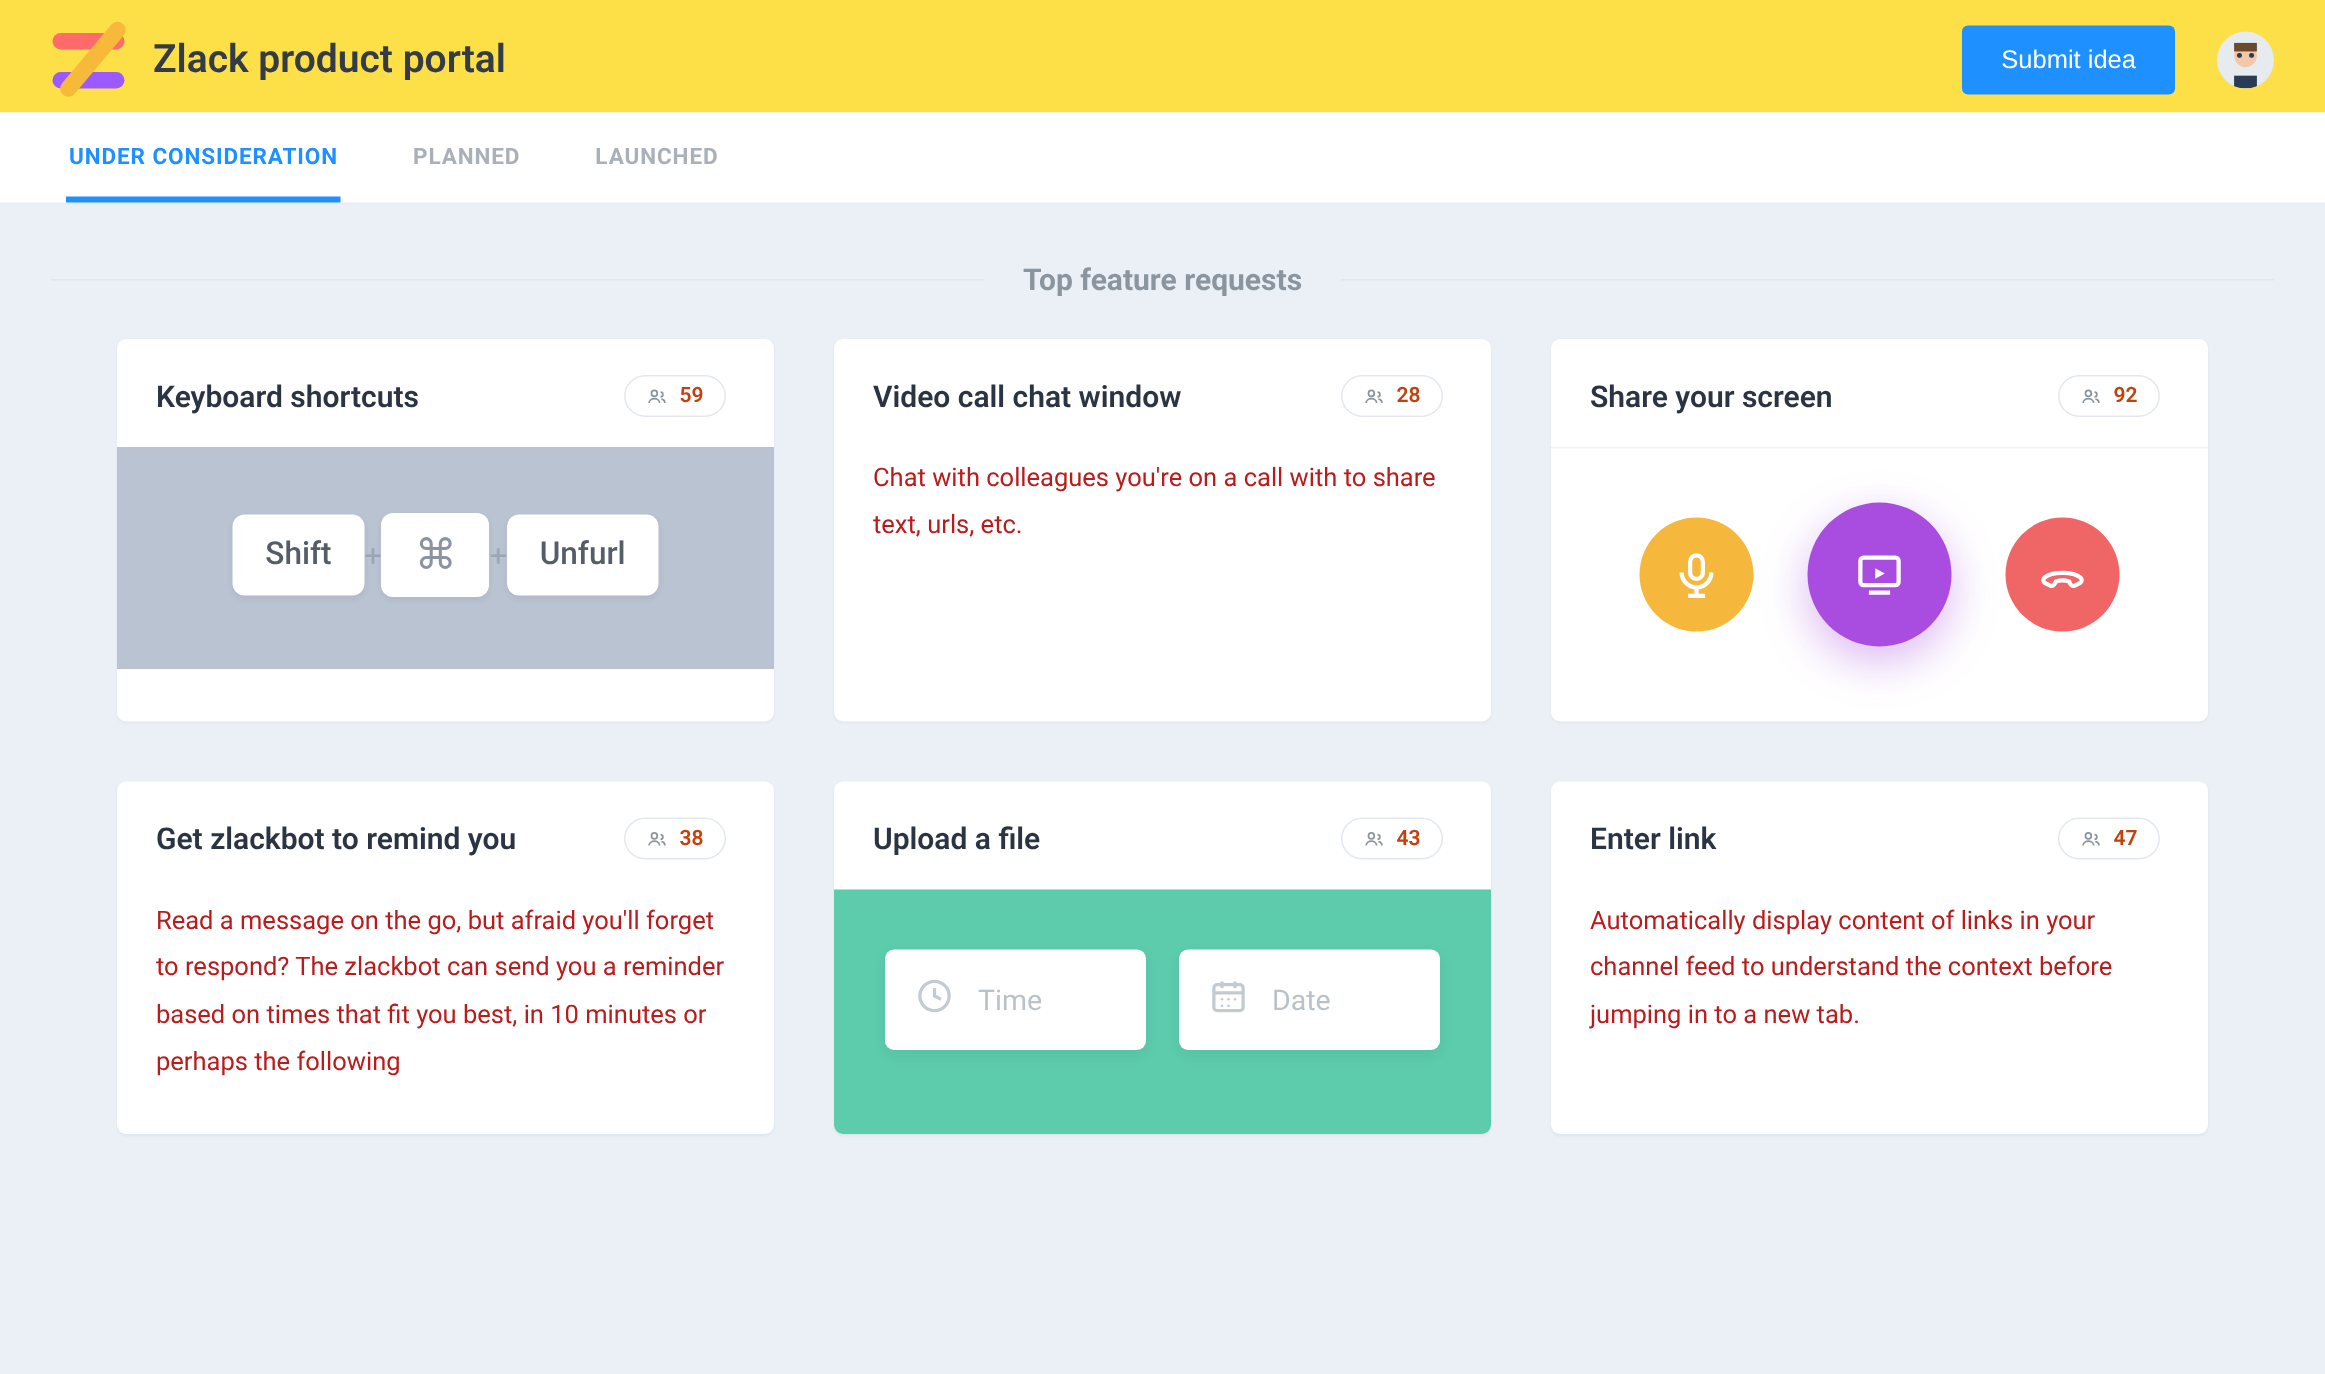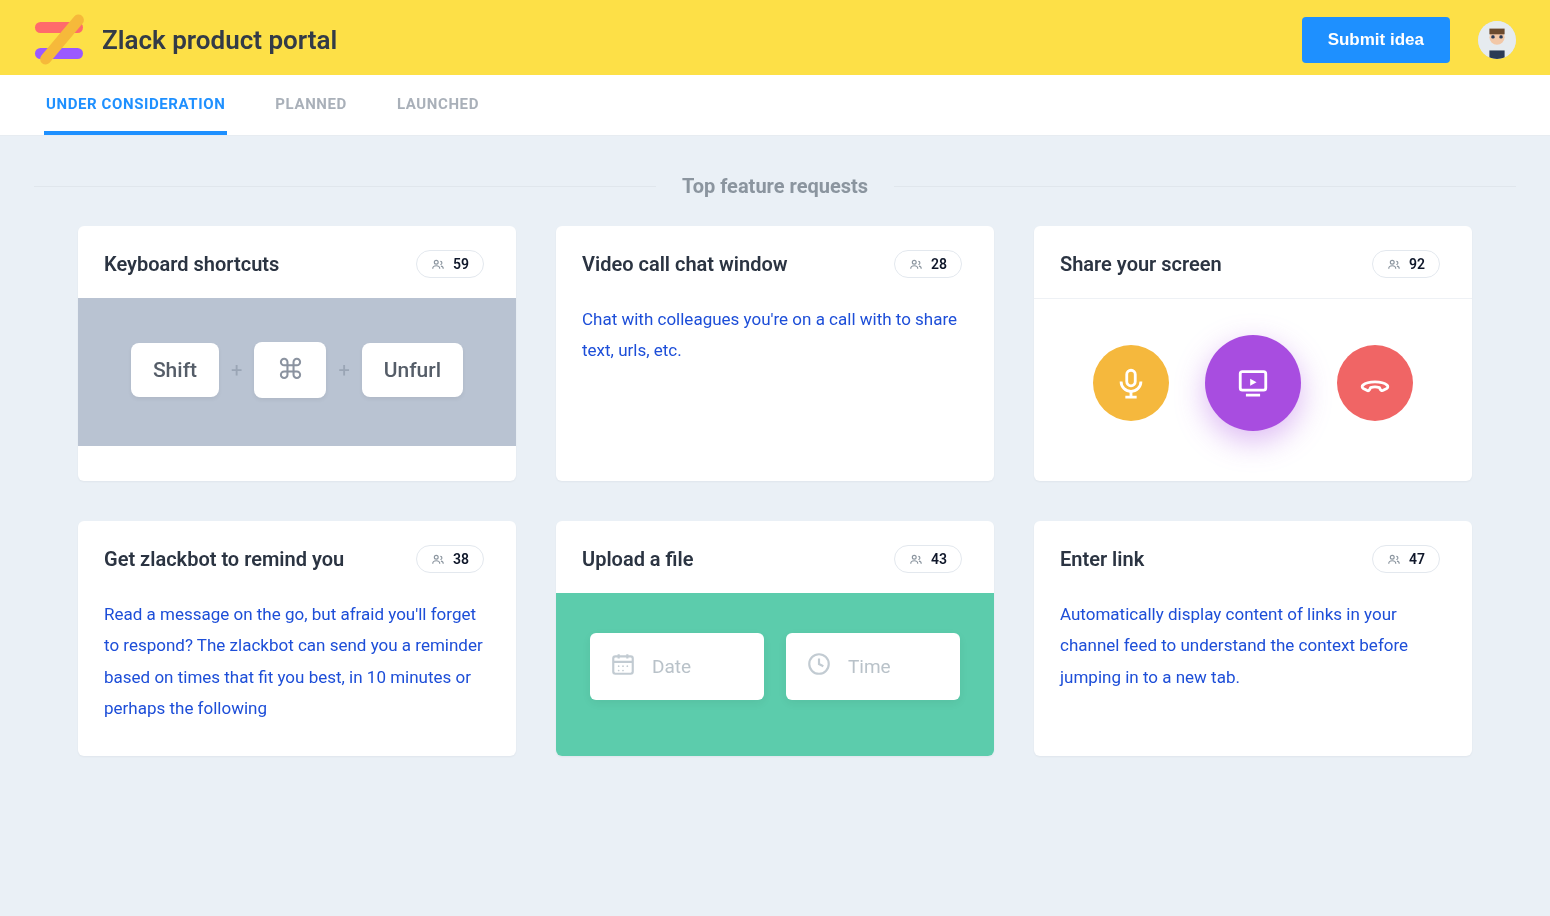--- a/index.html
+++ b/index.html
@@ -52,21 +52,21 @@
 }
 .topbar-right {
   margin-left: auto;
   display: flex;
   align-items: center;
   gap: 28px;
 }
 .submit-btn {
   background: #1e90ff;
   color: #fff;
-  font-weight: 700;
+  font-weight: 400;
   font-size: 17px;
   padding: 13px 26px;
   border-radius: 4px;
   border: none;
   cursor: pointer;
 }
 .avatar {
   width: 38px; height: 38px; border-radius: 50%;
   background: #d9e2ea;
   display: flex; align-items: center; justify-content: center;
@@ -137,42 +137,41 @@
   font-weight: 600;
   color: #2b3442;
 }
 .vote-pill {
   display: flex;
   align-items: center;
   gap: 8px;
   border: 1px solid #e3e8ee;
   border-radius: 999px;
   padding: 5px 14px;
-  color: #0f172a;
+  color: #c2410c;
   font-size: 14px;
   font-weight: 600;
 }
 .vote-pill svg { width: 14px; height: 14px; display: block; }
 
 .card-body {
   padding: 6px 26px 28px 26px;
   font-size: 17px;
   line-height: 1.85;
-  color: #1d4ed8;
+  color: #b91c1c;
   flex: 1;
 }
 
 
 .kbd-area {
   background: #b9c3d2;
   padding: 44px 0 48px 0;
   display: flex;
   align-items: center;
   justify-content: center;
-  gap: 12px;
 }
 .kbd-key {
   background: #fff;
   border-radius: 8px;
   padding: 14px 22px;
   font-size: 21px;
   font-weight: 500;
   color: #555d68;
   box-shadow: 0 2px 4px rgba(0,0,0,0.06);
   display: flex;
@@ -378,42 +377,42 @@
               <path d="M21 20c0-2.2-1.8-4-4-4.3"></path>
             </svg>
         </span>
         <span>43</span>
       </div>
     </div>
     <div class="upload-area">
       <div class="upload-field">
         <span>
           <svg viewBox="0 0 24 24">
+              <circle cx="12" cy="12" r="9"></circle>
+              <polyline points="12 7 12 12 16 14"></polyline>
+            </svg>
+        </span>
+        <span>Time</span>
+      </div>
+      <div class="upload-field">
+        <span>
+          <svg viewBox="0 0 24 24">
               <rect x="3" y="5" width="18" height="16" rx="2"></rect>
               <line x1="3" y1="10" x2="21" y2="10"></line>
               <line x1="8" y1="3" x2="8" y2="7"></line>
               <line x1="16" y1="3" x2="16" y2="7"></line>
               <circle cx="8" cy="14" r="0.8" fill="#c2cbd2" stroke="none"></circle>
               <circle cx="12" cy="14" r="0.8" fill="#c2cbd2" stroke="none"></circle>
               <circle cx="16" cy="14" r="0.8" fill="#c2cbd2" stroke="none"></circle>
               <circle cx="8" cy="18" r="0.8" fill="#c2cbd2" stroke="none"></circle>
               <circle cx="12" cy="18" r="0.8" fill="#c2cbd2" stroke="none"></circle>
             </svg>
         </span>
         <span>Date</span>
       </div>
-      <div class="upload-field">
-        <span>
-          <svg viewBox="0 0 24 24">
-              <circle cx="12" cy="12" r="9"></circle>
-              <polyline points="12 7 12 12 16 14"></polyline>
-            </svg>
-        </span>
-        <span>Time</span>
-      </div>
     </div>
   </div>
 
   <div class="card">
     <div class="card-head">
       <div class="card-title">Enter link</div>
       <div class="vote-pill">
         <span>
           <svg viewBox="0 0 24 24" fill="none" stroke="#8b959f" stroke-width="2">
               <circle cx="9" cy="9" r="3.3"></circle>

